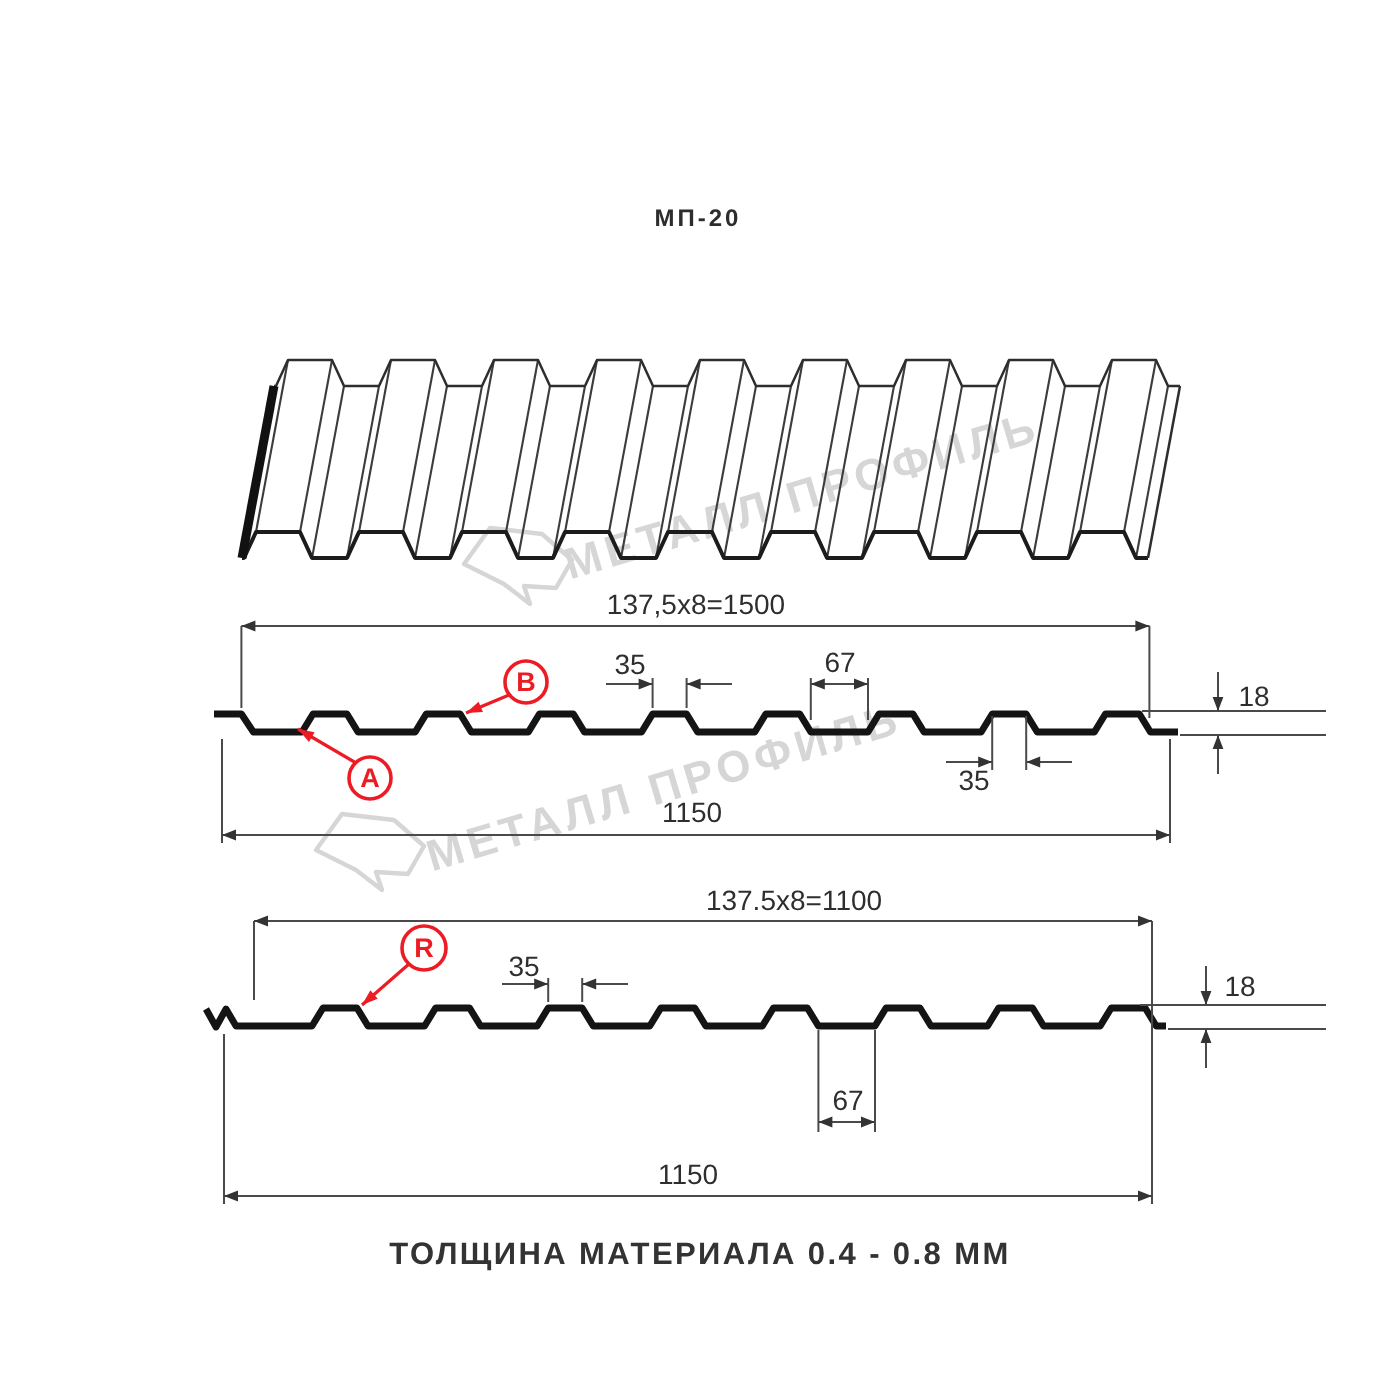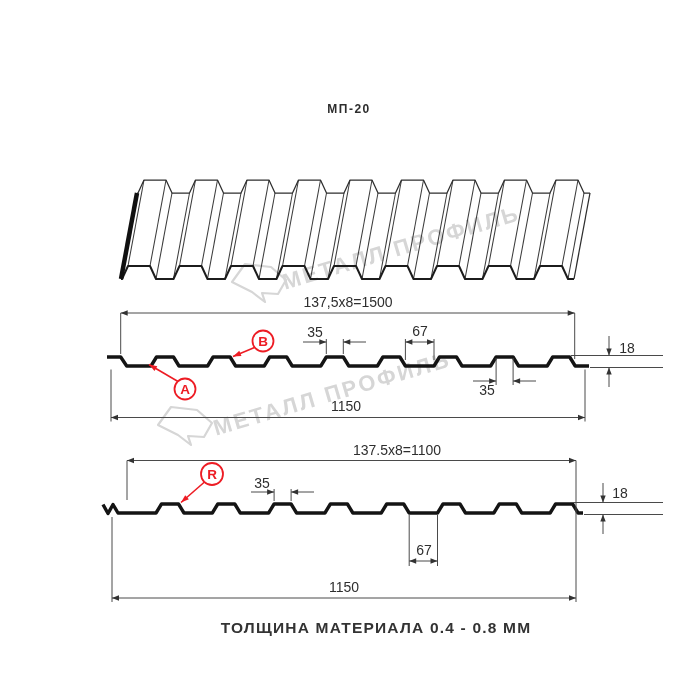--- a/index.html
+++ b/index.html
@@ -2,21 +2,21 @@
 <html><head>
 <meta charset="utf-8">
 <style>
   html,body{margin:0;padding:0;background:#fff;}
   .page{position:relative;width:700px;height:700px;background:#ffffff;overflow:hidden;
         font-family:"Liberation Sans","DejaVu Sans",sans-serif;}
   .abs{position:absolute;}
   .ctr{transform:translate(-50%,-50%);white-space:nowrap;}
   .title{left:350px;top:77px;font-size:35px;font-weight:bold;letter-spacing:2px;color:#161616;z-index:3;}
   .subtitle{left:349px;top:109px;font-size:12px;font-weight:bold;letter-spacing:1.5px;color:#2d2d2d;z-index:3;}
-  .footnote{left:350px;top:628px;font-size:15.5px;font-weight:bold;letter-spacing:1.2px;color:#333;z-index:3;margin-left:26px;}
+  .footnote{left:350px;top:628px;font-size:15.5px;font-weight:bold;letter-spacing:1.2px;color:#333;z-index:3;}
   .dim{font-size:14px;color:#2e2e2e;z-index:3;}
   .cletter{font-size:13.5px;font-weight:bold;color:#ed1c24;z-index:4;}
   .wm{color:#d6d6d6;font-weight:bold;font-size:22px;letter-spacing:2.5px;white-space:nowrap;
       transform-origin:left center;transform:rotate(-16.5deg);z-index:1;}
   #lw{position:absolute;left:0;top:0;z-index:2;}
 </style>
 </head>
 <body>
 
 <div class="page">

